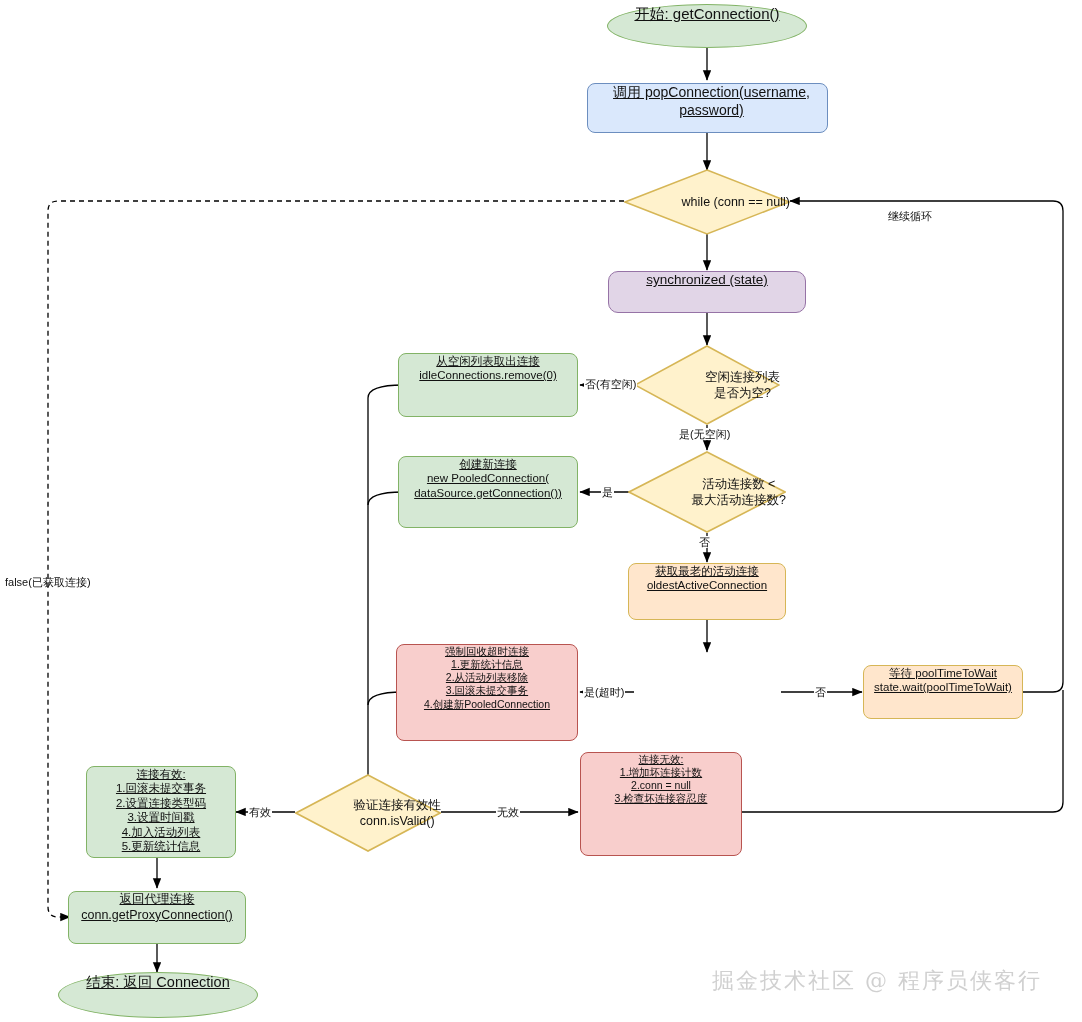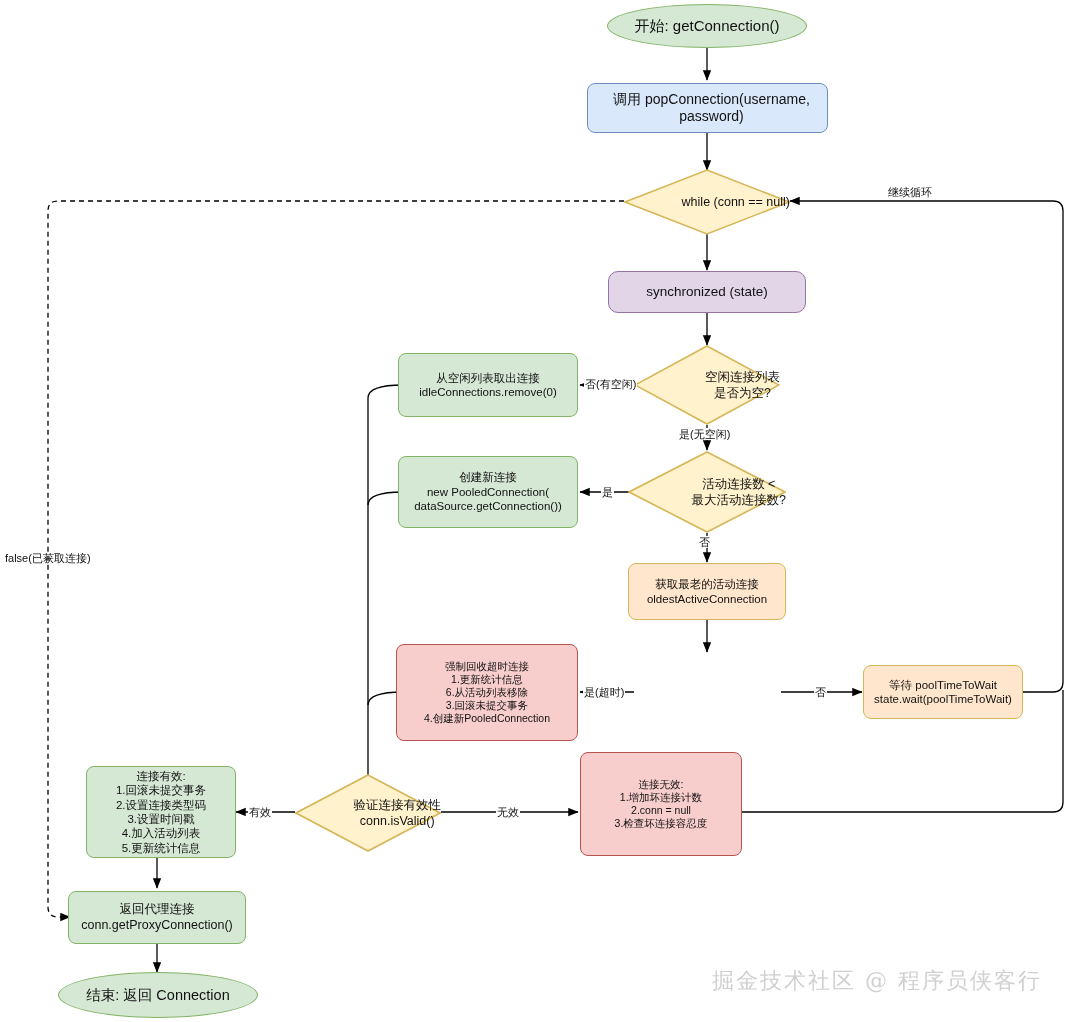--- a/index.html
+++ b/index.html
@@ -22,25 +22,25 @@
     left: 0;
     top: 0;
     width: 1082px;
     height: 1022px;
     pointer-events: none;
   }
   .node {
     position: absolute;
     box-sizing: border-box;
     display: flex;
-    align-items: center;
     justify-content: center;
     text-align: center;
     line-height: 1.25;
     color: #111111;
+    text-decoration: underline;
   }
   .node .txt {
     white-space: pre-line;
     padding: 0 4px;
   }
   
   .terminal {
     border-radius: 50%;
     border: 1.6px solid #82b366;
     background: #d5e8d4;
@@ -102,20 +102,21 @@
     position: absolute;
     font-size: 11px;
     color: #111111;
     background: #ffffff;
     padding: 0 1px;
     white-space: nowrap;
     line-height: 1.1;
   }
   .edge-label.nobg {
     background: transparent;
+    margin-top: 24px;
   }
   .watermark {
     position: absolute;
     font-size: 22px;
     color: #d0d0d0;
     letter-spacing: 2px;
     white-space: nowrap;
     font-family: "DejaVu Serif", "Liberation Serif", serif;
   }
 </style>
@@ -228,21 +229,21 @@
 
   <div class="node process-orange" style="left:628px; top:563px; width:158px; height:57px;">
     <span class="txt">获取最老的活动连接
 oldestActiveConnection</span>
   </div>
 
 
   <div class="node process-red" style="left:396px; top:644px; width:182px; height:97px;">
     <span class="txt">强制回收超时连接
 1.更新统计信息
-6.从活动列表移除
+2.从活动列表移除
 3.回滚未提交事务
 4.创建新PooledConnection</span>
   </div>
 
   <div class="node process-orange" style="left:863px; top:665px; width:160px; height:54px;">
     <span class="txt">等待 poolTimeToWait
 state.wait(poolTimeToWait)</span>
   </div>
 
   <div class="decision-wrap" style="left:295px; top:774px; width:146px; height:78px;">

